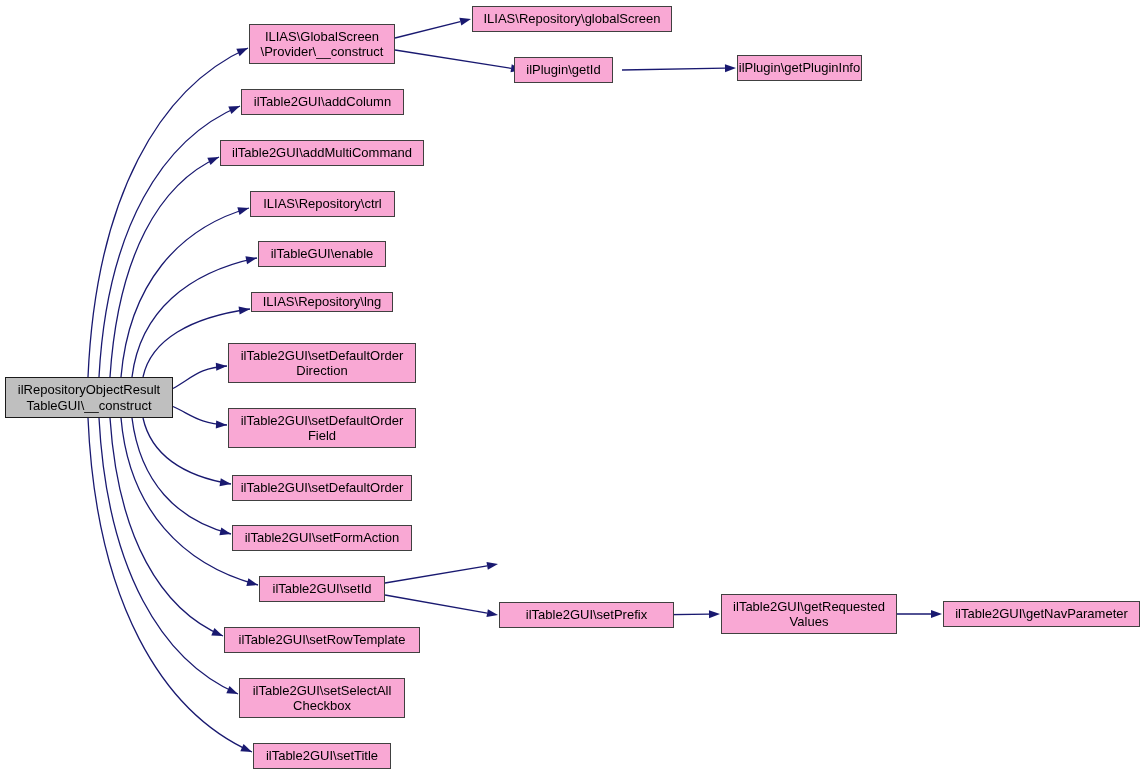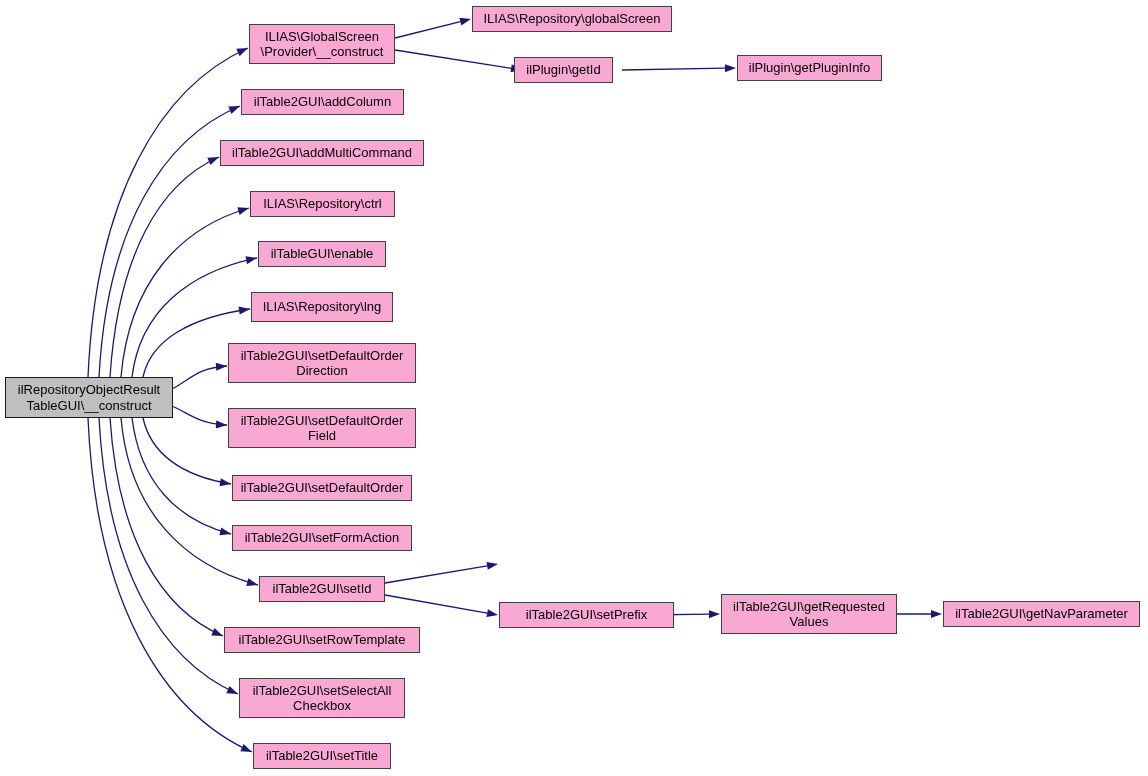--- a/index.html
+++ b/index.html
@@ -80,33 +80,33 @@
 
   <div class="node main" style="left:5px;top:377px;width:168px;height:41px">ilRepositoryObjectResult
 TableGUI\__construct</div>
 
   <div class="node" style="left:249px;top:24px;width:146px;height:40px">ILIAS\GlobalScreen
 \Provider\__construct</div>
   <div class="node" style="left:241px;top:89px;width:163px;height:26px">ilTable2GUI\addColumn</div>
   <div class="node" style="left:220px;top:140px;width:204px;height:26px">ilTable2GUI\addMultiCommand</div>
   <div class="node" style="left:250px;top:191px;width:145px;height:26px">ILIAS\Repository\ctrl</div>
   <div class="node" style="left:258px;top:241px;width:128px;height:26px">ilTableGUI\enable</div>
-  <div class="node" style="left:251px;top:292px;width:142px;height:30px">ILIAS\Repository\lng</div>
+  <div class="node" style="left:251px;top:292px;width:142px;height:20px">ILIAS\Repository\lng</div>
   <div class="node" style="left:228px;top:343px;width:188px;height:40px">ilTable2GUI\setDefaultOrder
 Direction</div>
   <div class="node" style="left:228px;top:408px;width:188px;height:40px">ilTable2GUI\setDefaultOrder
 Field</div>
   <div class="node" style="left:232px;top:475px;width:180px;height:26px">ilTable2GUI\setDefaultOrder</div>
   <div class="node" style="left:232px;top:525px;width:180px;height:26px">ilTable2GUI\setFormAction</div>
   <div class="node" style="left:259px;top:576px;width:126px;height:26px">ilTable2GUI\setId</div>
   <div class="node" style="left:224px;top:627px;width:196px;height:26px">ilTable2GUI\setRowTemplate</div>
   <div class="node" style="left:239px;top:678px;width:166px;height:40px">ilTable2GUI\setSelectAll
 Checkbox</div>
   <div class="node" style="left:253px;top:743px;width:138px;height:26px">ilTable2GUI\setTitle</div>
 
   <div class="node" style="left:472px;top:6px;width:200px;height:26px">ILIAS\Repository\globalScreen</div>
   <div class="node" style="left:514px;top:57px;width:99px;height:26px">ilPlugin\getId</div>
-  <div class="node" style="left:737px;top:55px;width:145px;height:26px">ilPlugin\getPluginInfo</div>
+  <div class="node" style="left:737px;top:55px;width:125px;height:26px">ilPlugin\getPluginInfo</div>
   <div class="node" style="left:499px;top:602px;width:175px;height:26px">ilTable2GUI\setPrefix</div>
   <div class="node" style="left:721px;top:594px;width:176px;height:40px">ilTable2GUI\getRequested
 Values</div>
   <div class="node" style="left:943px;top:601px;width:197px;height:26px">ilTable2GUI\getNavParameter</div>
 </div>
 
 </body></html>

